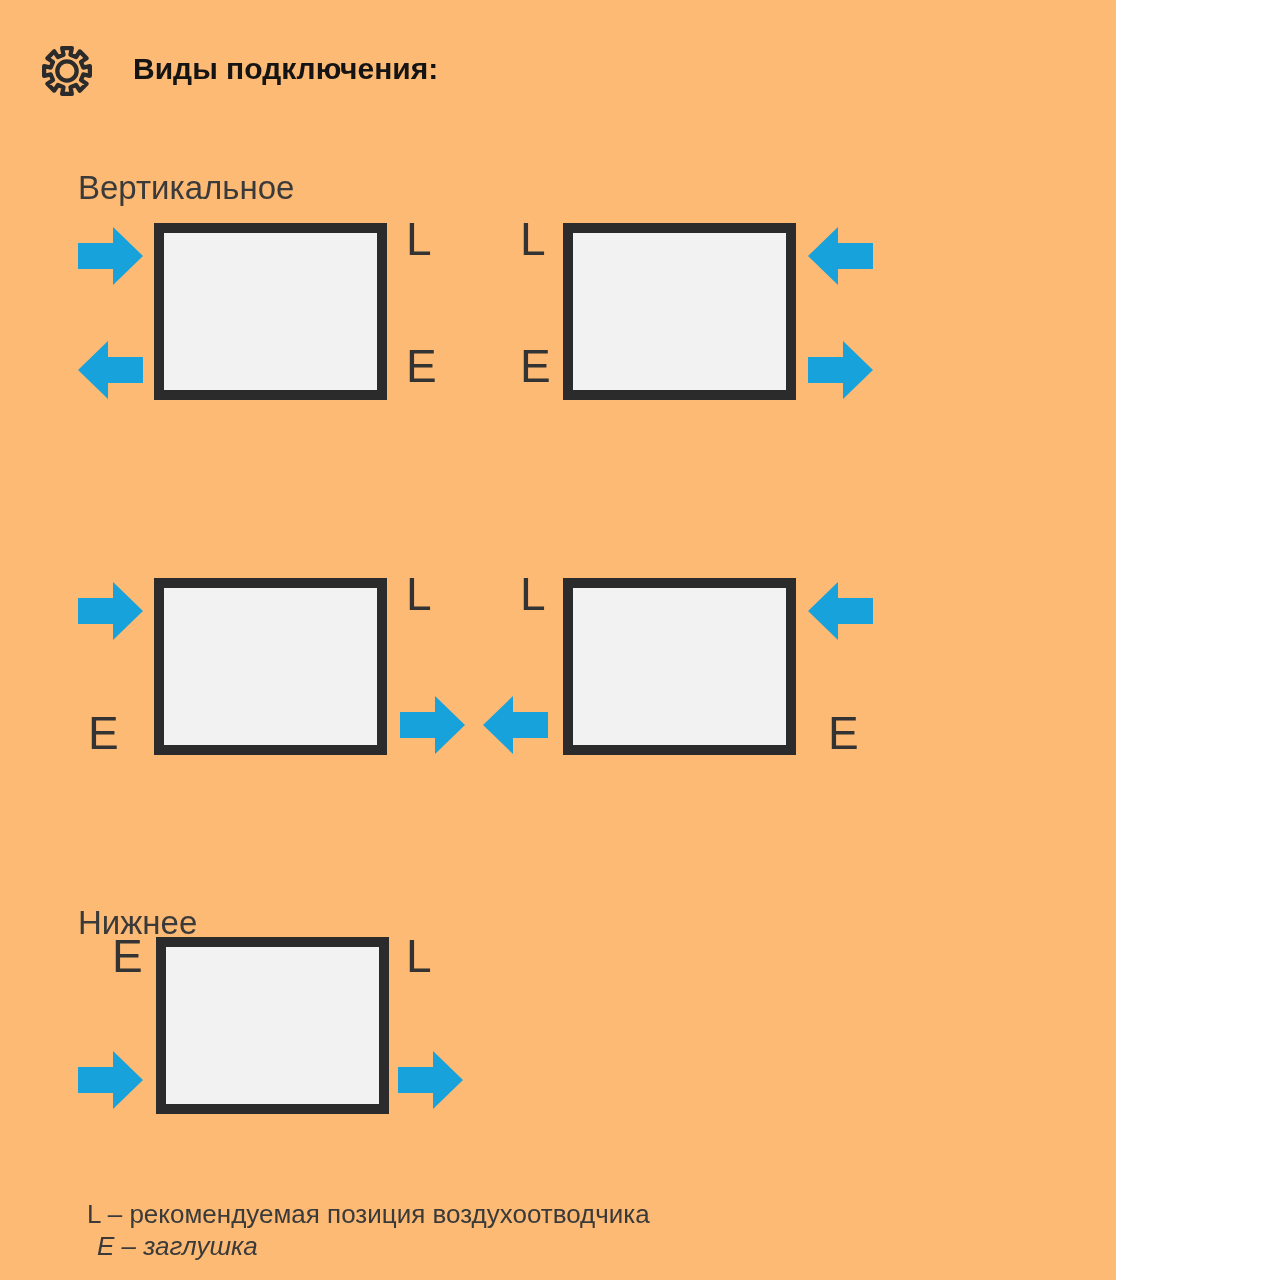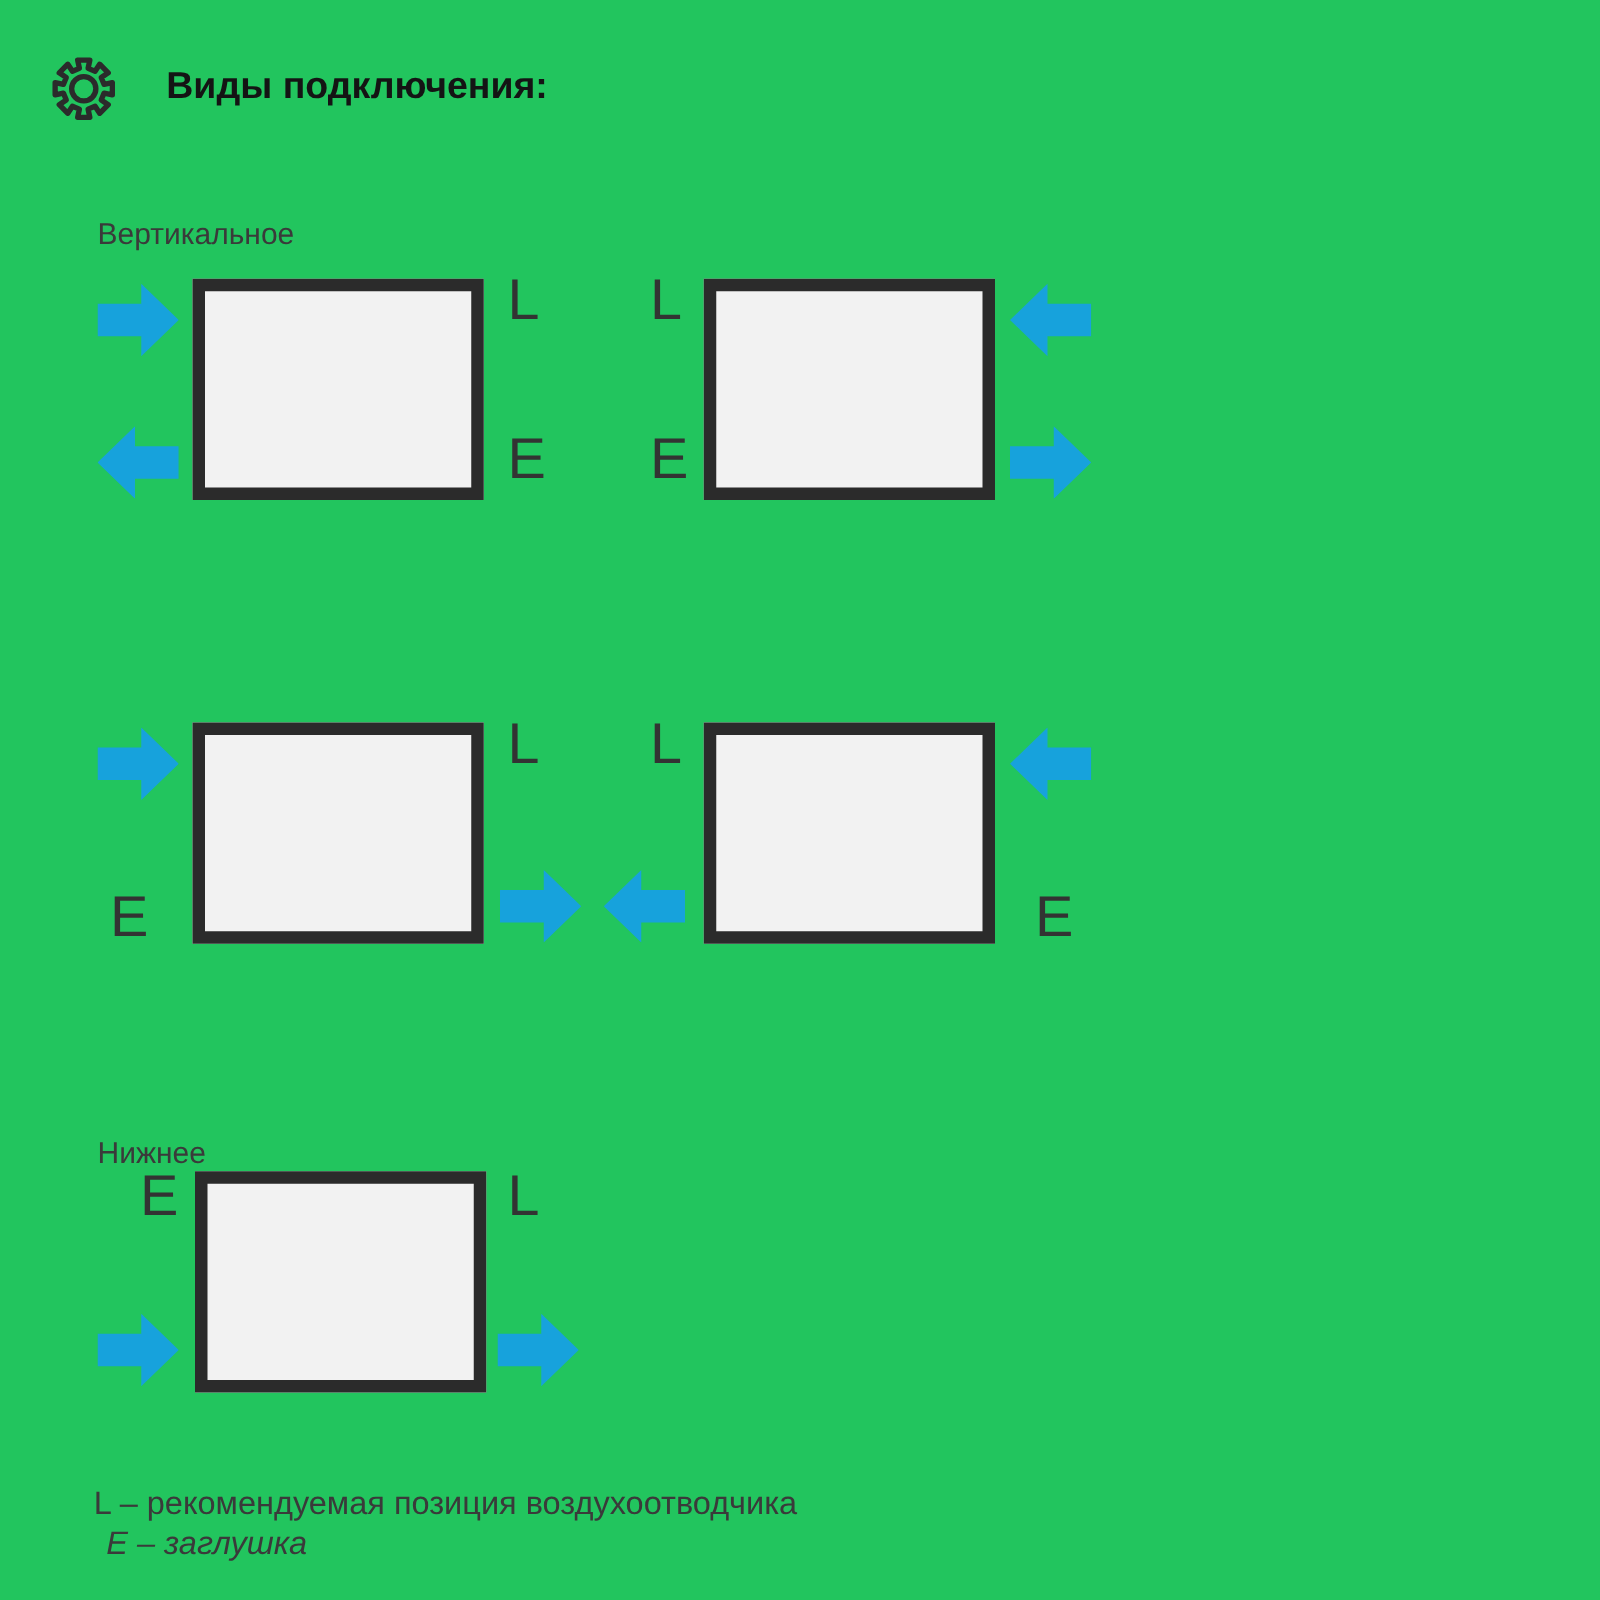--- a/index.html
+++ b/index.html
@@ -3,29 +3,29 @@
 <meta charset="utf-8">
 <style>
   :root{
     --blue:#17A2DC;
     --dark:#2B2B2B;
     --fill:#F2F2F2;
     --text:#3A3A3A;
   }
   html,body{margin:0;padding:0;background:#fff;}
   body{font-family:"Liberation Sans",sans-serif;}
-  .canvas{position:relative;width:1280px;height:1280px;background:#22c55e;overflow:hidden;}
+  .canvas{position:relative;width:1116px;height:1280px;background:#fdba74;overflow:hidden;}
   .abs{position:absolute;}
   .page-title{font-size:30px;line-height:38px;font-weight:700;color:#141414;margin:0;white-space:nowrap;}
-  .section-title{font-size:24px;line-height:40px;font-weight:400;color:var(--text);margin:0;white-space:nowrap;}
+  .section-title{font-size:33px;line-height:40px;font-weight:400;color:var(--text);margin:0;white-space:nowrap;}
   .radiator{box-sizing:border-box;width:233px;height:177px;border:10px solid var(--dark);background:var(--fill);}
   .arrow{width:65px;height:58px;display:block;fill:var(--blue);}
   .arrow.left{transform:scaleX(-1);}
   .le-label{font-size:46px;line-height:46px;color:#333;white-space:nowrap;}
-  .legend-line{font-size:26px;line-height:32px;color:var(--text);margin:0;white-space:nowrap;}
+  .legend-line{font-size:26px;line-height:32px;color:var(--text);margin:12px;white-space:nowrap;}
   .gear{width:54px;height:54px;stroke:var(--dark);fill:none;stroke-width:1.9;stroke-linejoin:round;}
 </style>
 </head>
 <body>
 
 <svg width="0" height="0" style="position:absolute">
   <defs>
     <polygon id="arrowShape" points="0,16 35,16 35,0 65,29 35,58 35,42 0,42"></polygon>
   </defs>
 </svg>

